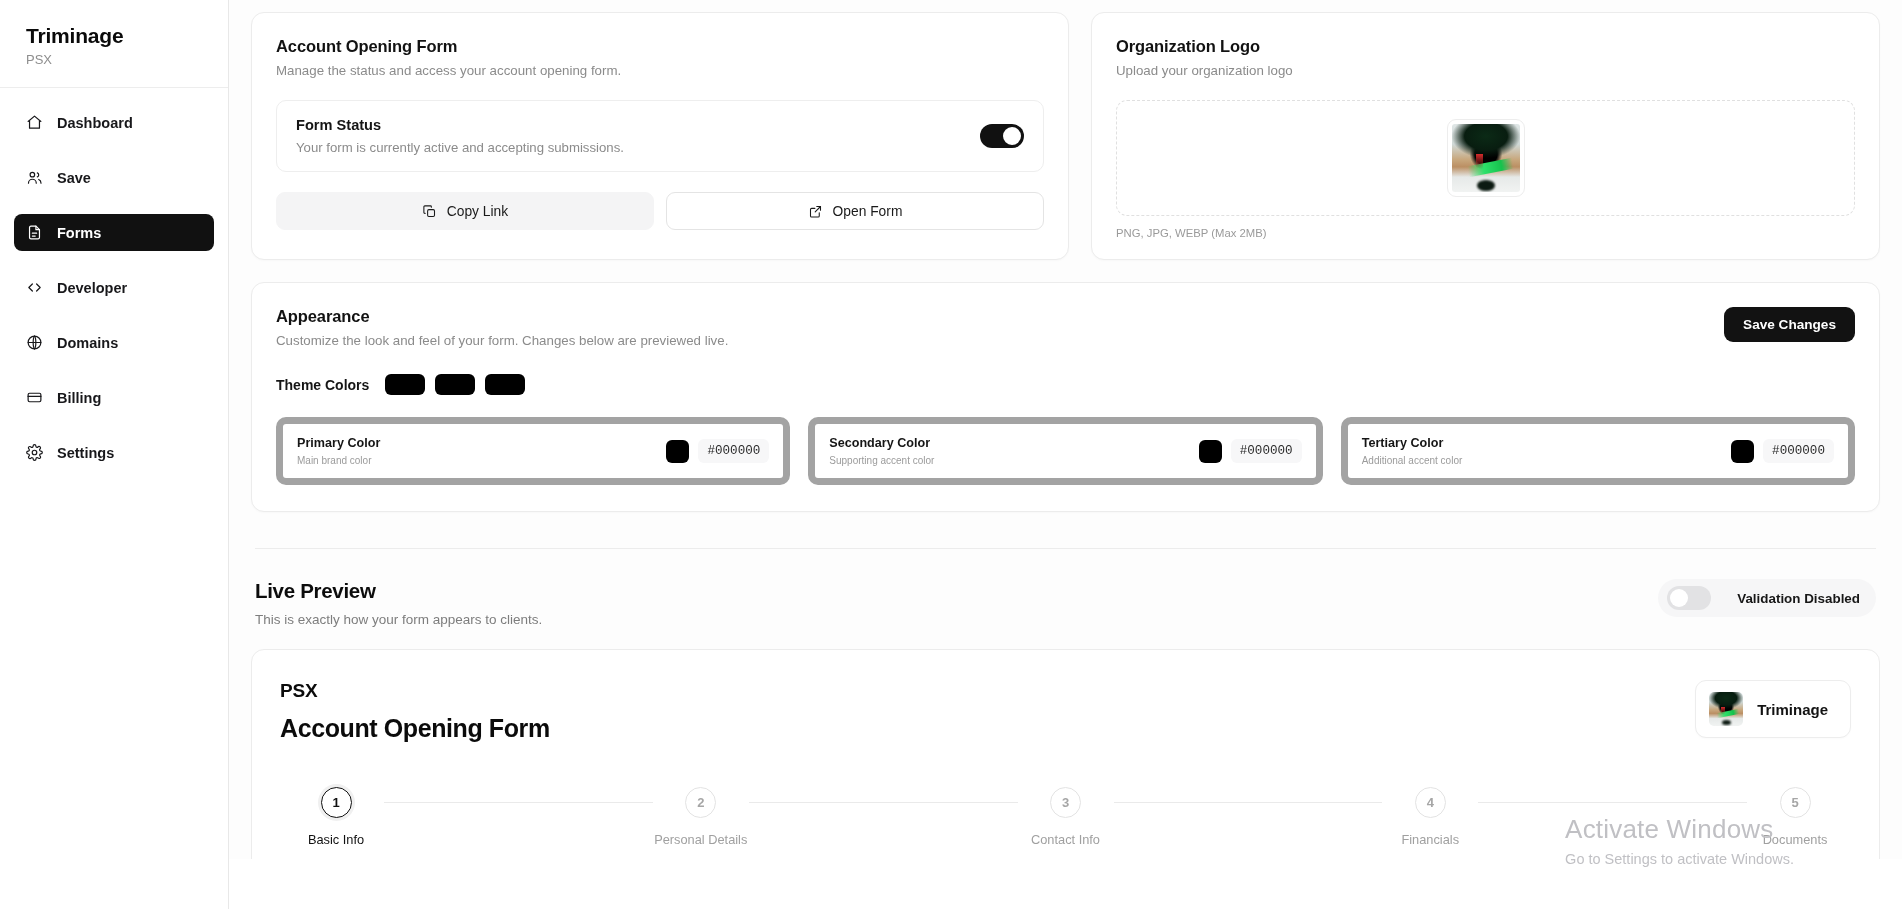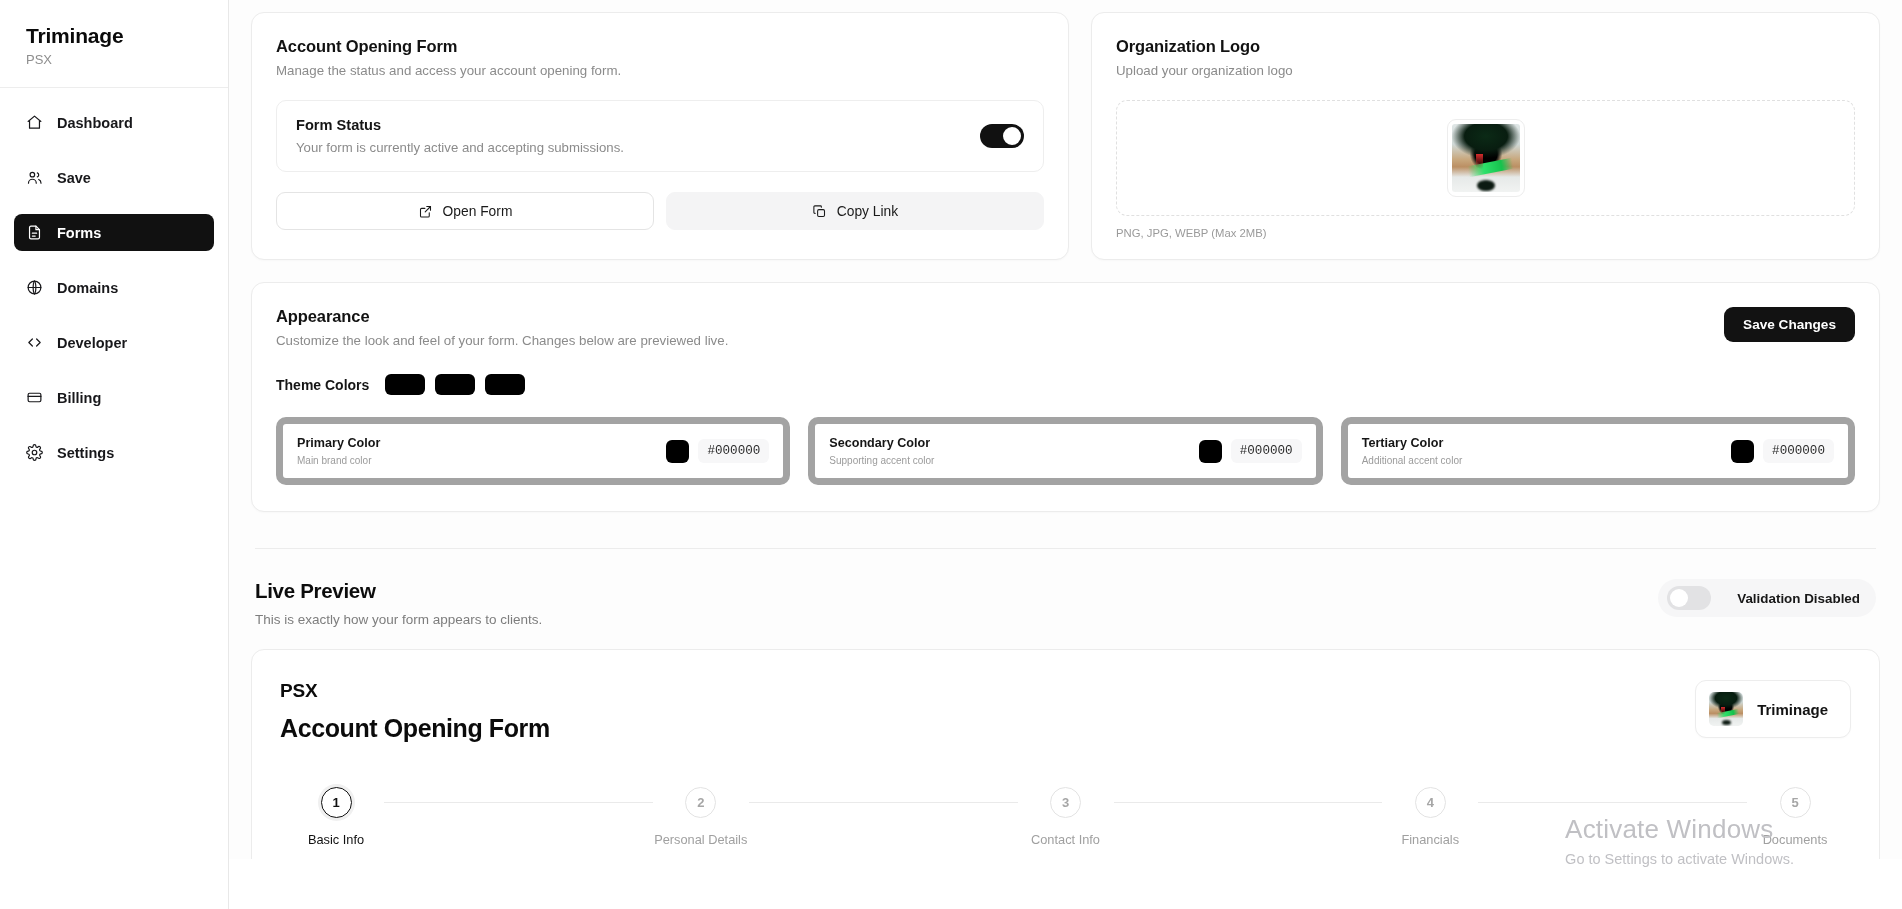--- a/index.html
+++ b/index.html
@@ -200,42 +200,42 @@
               <path d="M9 13h6"></path>
               <path d="M9 17h4"></path>
             </svg>
         </span>
         <span>Forms</span>
       </div>
 
       <div class="nav-item">
         <span class="nav-ico">
           <svg viewBox="0 0 24 24">
+              <path d="M9 7l-5 5 5 5"></path>
+              <path d="M15 7l5 5-5 5"></path>
+            </svg>
+        </span>
+        <span>Developer</span>
+      </div>
+
+      <div class="nav-item">
+        <span class="nav-ico">
+          <svg viewBox="0 0 24 24">
               <circle cx="12" cy="12" r="9"></circle>
               <path d="M3 12h18"></path>
               <path d="M12 3c2.5 2.6 2.5 15.4 0 18"></path>
               <path d="M12 3c-2.5 2.6-2.5 15.4 0 18"></path>
             </svg>
         </span>
         <span>Domains</span>
       </div>
 
       <div class="nav-item">
         <span class="nav-ico">
           <svg viewBox="0 0 24 24">
-              <path d="M9 7l-5 5 5 5"></path>
-              <path d="M15 7l5 5-5 5"></path>
-            </svg>
-        </span>
-        <span>Developer</span>
-      </div>
-
-      <div class="nav-item">
-        <span class="nav-ico">
-          <svg viewBox="0 0 24 24">
               <rect x="3" y="6" width="18" height="12" rx="2"></rect>
               <path d="M3 10.5h18"></path>
             </svg>
         </span>
         <span>Billing</span>
       </div>
 
       <div class="nav-item">
         <span class="nav-ico">
           <svg viewBox="0 0 24 24">
@@ -261,34 +261,34 @@
           <div>
             <div class="status-title">Form Status</div>
             <div class="status-desc">Your form is currently active and accepting submissions.</div>
           </div>
           <div class="toggle">
             <div class="knob"></div>
           </div>
         </div>
 
         <div class="btn-row">
+          <div class="btn soft">
+            <svg viewBox="0 0 24 24">
+                <rect x="9" y="9" width="11" height="11" rx="2"></rect>
+                <path d="M5 15H4.5A1.5 1.5 0 0 1 3 13.5v-9A1.5 1.5 0 0 1 4.5 3h9A1.5 1.5 0 0 1 15 4.5V5"></path>
+              </svg>
+            <span>Copy Link</span>
+          </div>
           <div class="btn outline">
             <svg viewBox="0 0 24 24">
                 <path d="M14 4h6v6"></path>
                 <path d="M20 4l-8.5 8.5"></path>
                 <path d="M18 14v5a1.8 1.8 0 0 1-1.8 1.8H5.8A1.8 1.8 0 0 1 4 19V8.8A1.8 1.8 0 0 1 5.8 7H11"></path>
               </svg>
             <span>Open Form</span>
-          </div>
-          <div class="btn soft">
-            <svg viewBox="0 0 24 24">
-                <rect x="9" y="9" width="11" height="11" rx="2"></rect>
-                <path d="M5 15H4.5A1.5 1.5 0 0 1 3 13.5v-9A1.5 1.5 0 0 1 4.5 3h9A1.5 1.5 0 0 1 15 4.5V5"></path>
-              </svg>
-            <span>Copy Link</span>
           </div>
         </div>
       </section>
 
       <section class="card card-right">
         <div class="card-title">Organization Logo</div>
         <div class="card-sub">Upload your organization logo</div>
         <div class="dropzone">
           <div class="logo-thumb">
             <div class="logo-art">

